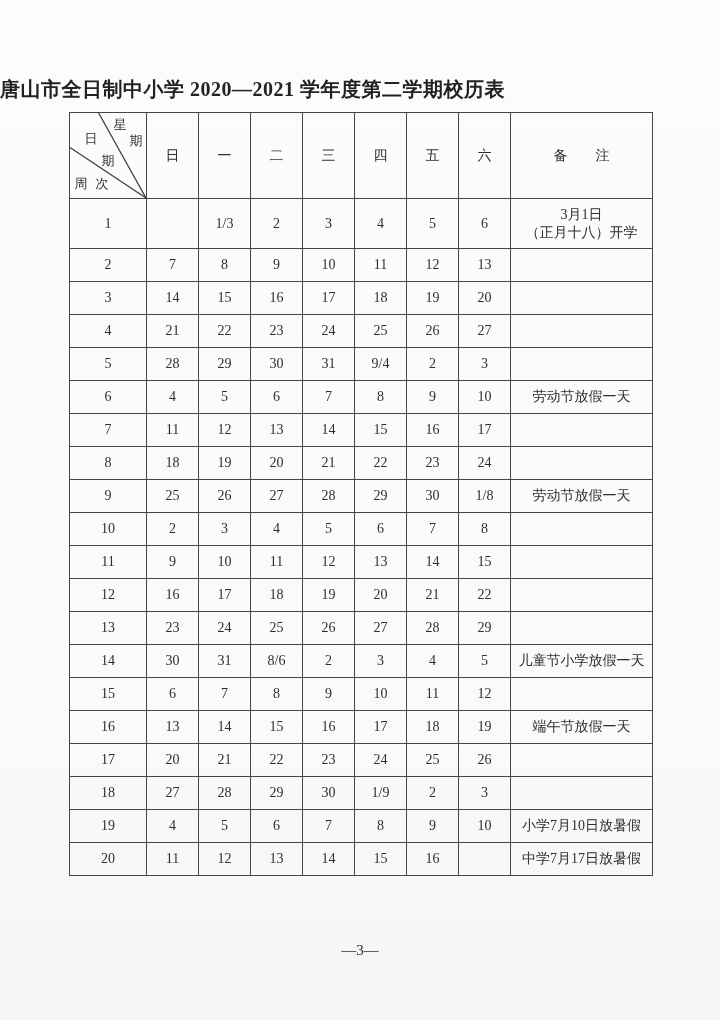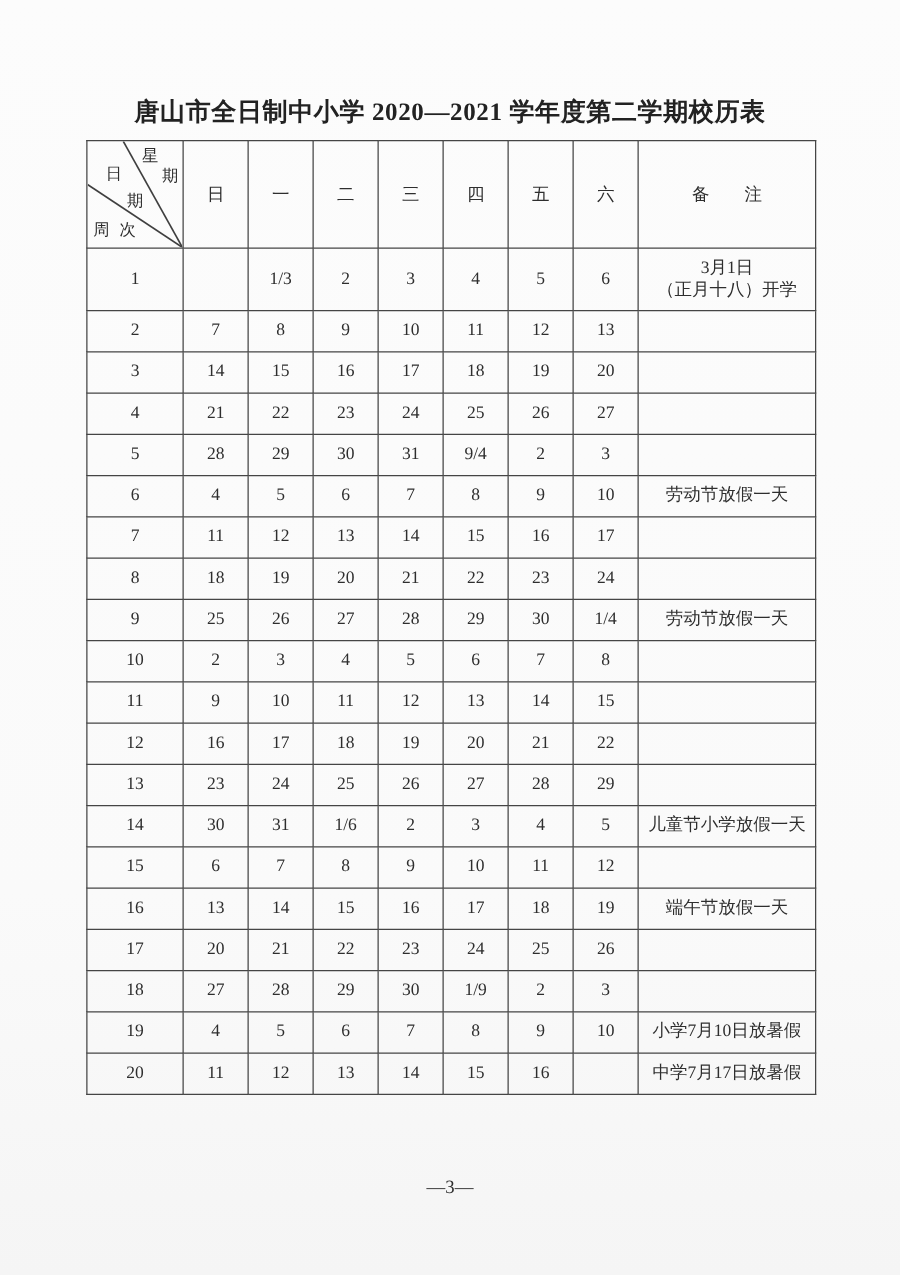--- a/index.html
+++ b/index.html
@@ -11,21 +11,20 @@
   .page {
     position: relative;
     width: 720px; height: 1020px;
     background: linear-gradient(180deg, #fcfcfc 0%, #fafafa 70%, #f5f5f5 100%);
     overflow: hidden;
     color: #2b2b2b;
   }
   .title {
     position: absolute;
     top: 76px; left: 0; width: 720px;
-    text-align: center;
     font-size: 20px;
     font-weight: bold;
     letter-spacing: 0.5px;
     color: #222;
   }
   table.calendar {
     position: absolute;
     left: 69px; top: 112px;
     width: 583px;
     border-collapse: collapse;
@@ -214,21 +213,21 @@
           <td class="remark"></td>
         </tr>
         <tr>
           <td>9</td>
           <td>25</td>
           <td>26</td>
           <td>27</td>
           <td>28</td>
           <td>29</td>
           <td>30</td>
-          <td>1/4</td>
+          <td>1/8</td>
           <td class="remark">劳动节放假一天</td>
         </tr>
         <tr>
           <td>10</td>
           <td>2</td>
           <td>3</td>
           <td>4</td>
           <td>5</td>
           <td>6</td>
           <td>7</td>
@@ -265,21 +264,21 @@
           <td>26</td>
           <td>27</td>
           <td>28</td>
           <td>29</td>
           <td class="remark"></td>
         </tr>
         <tr>
           <td>14</td>
           <td>30</td>
           <td>31</td>
-          <td>1/6</td>
+          <td>8/6</td>
           <td>2</td>
           <td>3</td>
           <td>4</td>
           <td>5</td>
           <td class="remark">儿童节小学放假一天</td>
         </tr>
         <tr>
           <td>15</td>
           <td>6</td>
           <td>7</td>

